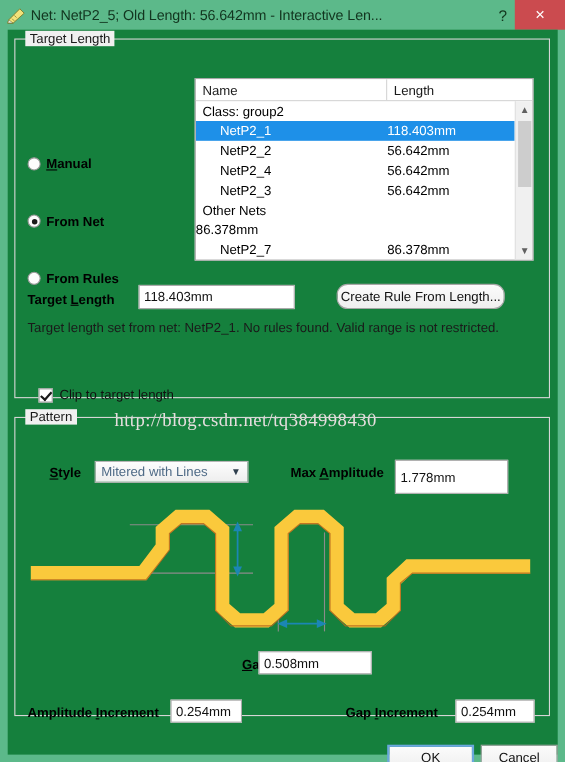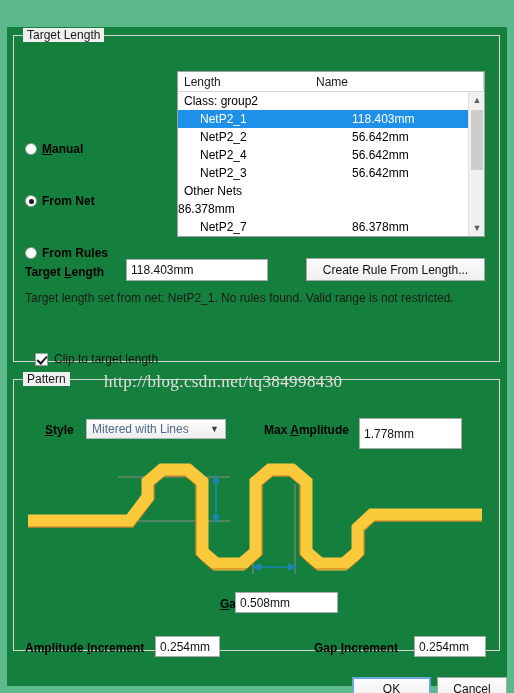--- a/index.html
+++ b/index.html
@@ -329,20 +329,33 @@
     position: absolute;
     left: 13px; top: 425px;
     width: 470px; height: 128px;
   }
 </style>
 </head>
 <body>
 
 <div id="window">
 
+  <div id="titlebar">
+    <span id="title-icon">
+      <svg width="18" height="16" viewBox="0 0 18 16">
+        <polygon points="2,12 12,2 16,6 6,15 1,15" fill="#f2e27a" stroke="#7a7a2a" stroke-width="0.8"></polygon>
+        <polygon points="2,12 6,15 1,15" fill="#e8e8e8" stroke="#7a7a2a" stroke-width="0.6"></polygon>
+        <line x1="5" y1="11" x2="7" y2="13" stroke="#7a7a2a" stroke-width="0.7"></line>
+        <line x1="7" y1="8" x2="9" y2="10" stroke="#7a7a2a" stroke-width="0.7"></line>
+      </svg>
+    </span>
+    <span id="title-text">Net: NetP2_5;  Old Length: 56.642mm  -  Interactive Len...</span>
+    <span id="help-btn">?</span>
+    <span id="close-btn">×</span>
+  </div>
 
   <div id="client">
 
     <div class="groupbox" id="grp-target">
       <span class="group-title">Target Length</span>
     </div>
 
     <div class="radio-row" style="top:71px;">
       <span class="radio-dot"></span>
       <span class="radio-label"><span class="ul">M</span>anual</span>
@@ -351,22 +364,22 @@
       <span class="radio-dot checked"></span>
       <span class="radio-label">From Net</span>
     </div>
     <div class="radio-row" style="top:175px;">
       <span class="radio-dot"></span>
       <span class="radio-label">From Rules</span>
     </div>
 
     <div id="listview">
       <div id="list-header">
+        <div class="hdr-cell hdr-name">Name</div>
         <div class="hdr-cell hdr-len">Length</div>
-        <div class="hdr-cell hdr-name">Name</div>
       </div>
       <div id="list-body">
         <div class="lrow">
           <span class="lcell-name">Class: group2</span>
           <span class="lcell-len"></span>
         </div>
         <div class="lrow selected">
           <span class="lcell-name indent">NetP2_1</span>
           <span class="lcell-len">118.403mm</span>
         </div>
@@ -396,21 +409,21 @@
       </div>
       <div id="list-scroll">
         <div class="sb-arrow" id="sb-up">▲</div>
         <div id="sb-thumb"></div>
         <div class="sb-arrow" id="sb-down">▼</div>
       </div>
     </div>
 
     <span class="fld-label" style="left:18px; top:238px;">Target <span class="ul">L</span>ength</span>
     <div class="txtbox" style="left:119px; top:232px; width:142px; height:22px;">118.403mm</div>
-    <div class="btn" style="left:299px; top:231px; width:179px; height:23px;">Create Rule From Length...</div>
+    <div class="btn" style="left:299px; top:231px; width:153px; height:23px;border-radius:10px;">Create Rule From Length...</div>
 
     <div id="info-text">Target length set from net: NetP2_1.  No rules found. Valid range is not restricted.</div>
 
     <div id="clip-row">
       <span class="chk checked"></span>
       <span id="clip-label">Clip to target length</span>
     </div>
 
     <div id="watermark">http://blog.csdn.net/tq384998430</div>
 

